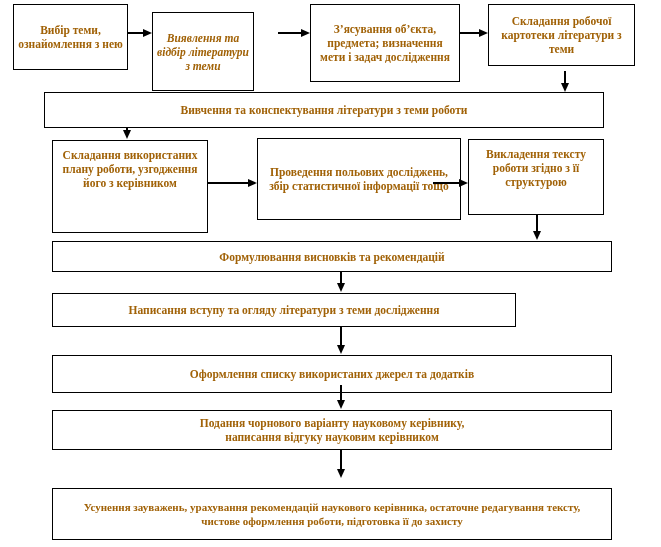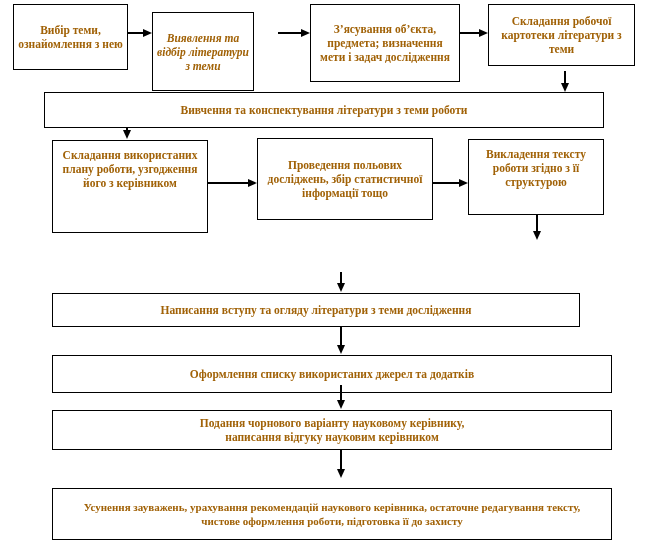--- a/index.html
+++ b/index.html
@@ -84,36 +84,37 @@
 
   <div class="av" style="left:564px; top:71px; height:13px;"></div>
   <div class="td" style="left:561px; top:83px;"></div>
 
   <div class="box" style="left:44px; top:92px; width:560px; height:36px;">Вивчення та конспектування літератури з теми роботи</div>
 
   <div class="av" style="left:126px; top:128px; height:4px;"></div>
   <div class="td" style="left:123px; top:130px;"></div>
 
   <div class="box v-top" style="left:52px;  top:140px; width:156px; height:93px;">Складання використаних плану роботи, узгодження його з керівником</div>
-  <div class="box" style="left:257px; top:138px; width:176px; height:82px;">Проведення польових досліджень, збір статистичної інформації тощо</div>
+  <div class="box" style="left:257px; top:138px; width:204px; height:82px;">Проведення польових досліджень, збір статистичної інформації тощо</div>
   <div class="box v-top" style="left:468px; top:139px; width:136px; height:76px;">Викладення тексту роботи згідно з її структурою</div>
 
   <div class="ah" style="left:208px; top:182px; width:41px;"></div>
   <div class="tr" style="left:248px; top:179px;"></div>
   <div class="ah" style="left:433px; top:182px; width:27px;"></div>
   <div class="tr" style="left:459px; top:179px;"></div>
 
   <div class="av" style="left:536px; top:215px; height:17px;"></div>
   <div class="td" style="left:533px; top:231px;"></div>
 
+  <div class="box" style="left:52px; top:241px; width:560px; height:31px;">Формулювання висновків та рекомендацій</div>
 
   <div class="av" style="left:340px; top:272px; height:12px;"></div>
   <div class="td" style="left:337px; top:283px;"></div>
 
-  <div class="box" style="left:52px; top:293px; width:528px; height:34px;">Написання вступу та огляду літератури з теми дослідження</div>
+  <div class="box" style="left:52px; top:293px; width:464px; height:34px;">Написання вступу та огляду літератури з теми дослідження</div>
 
   <div class="av" style="left:340px; top:327px; height:19px;"></div>
   <div class="td" style="left:337px; top:345px;"></div>
 
   <div class="box" style="left:52px; top:355px; width:560px; height:38px;">Оформлення списку використаних джерел та додатків</div>
 
   <div class="av" style="left:340px; top:385px; height:16px;"></div>
   <div class="td" style="left:337px; top:400px;"></div>
 
   <div class="box" style="left:52px; top:410px; width:560px; height:40px;">Подання чорнового варіанту науковому керівнику,

